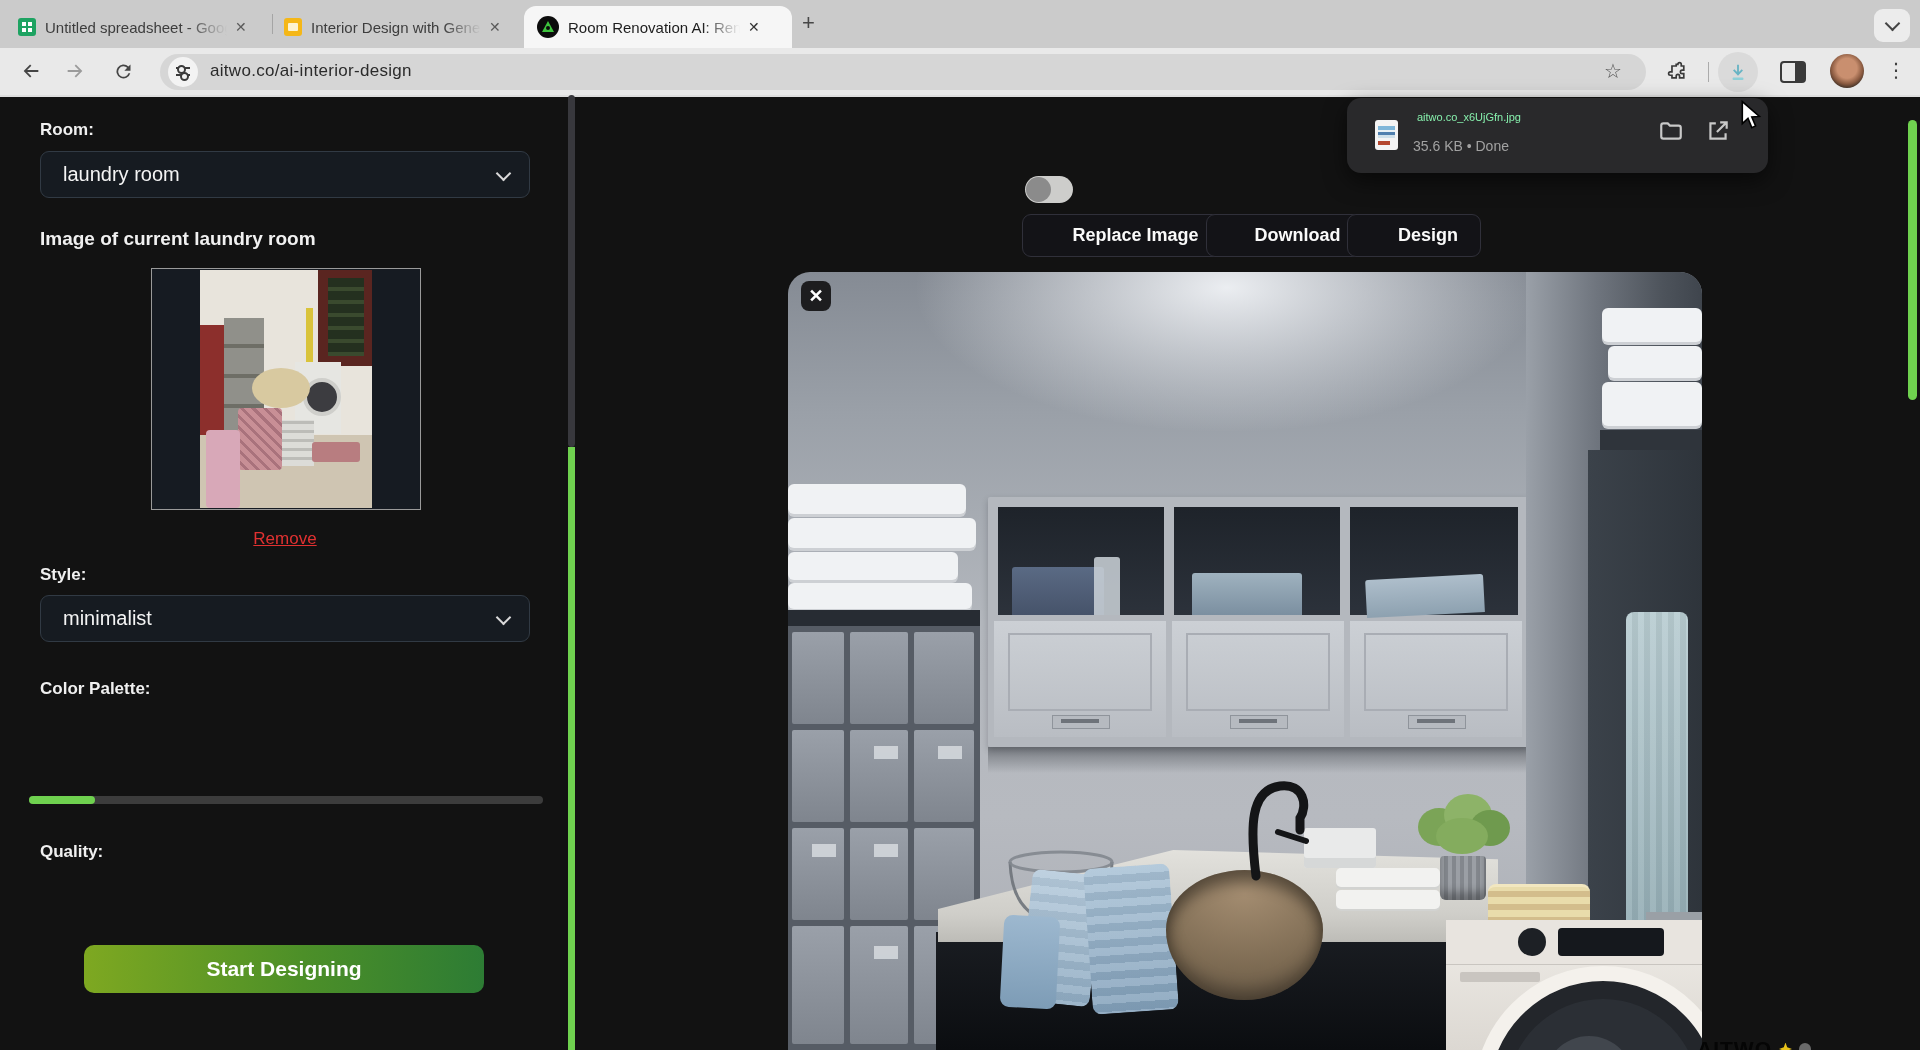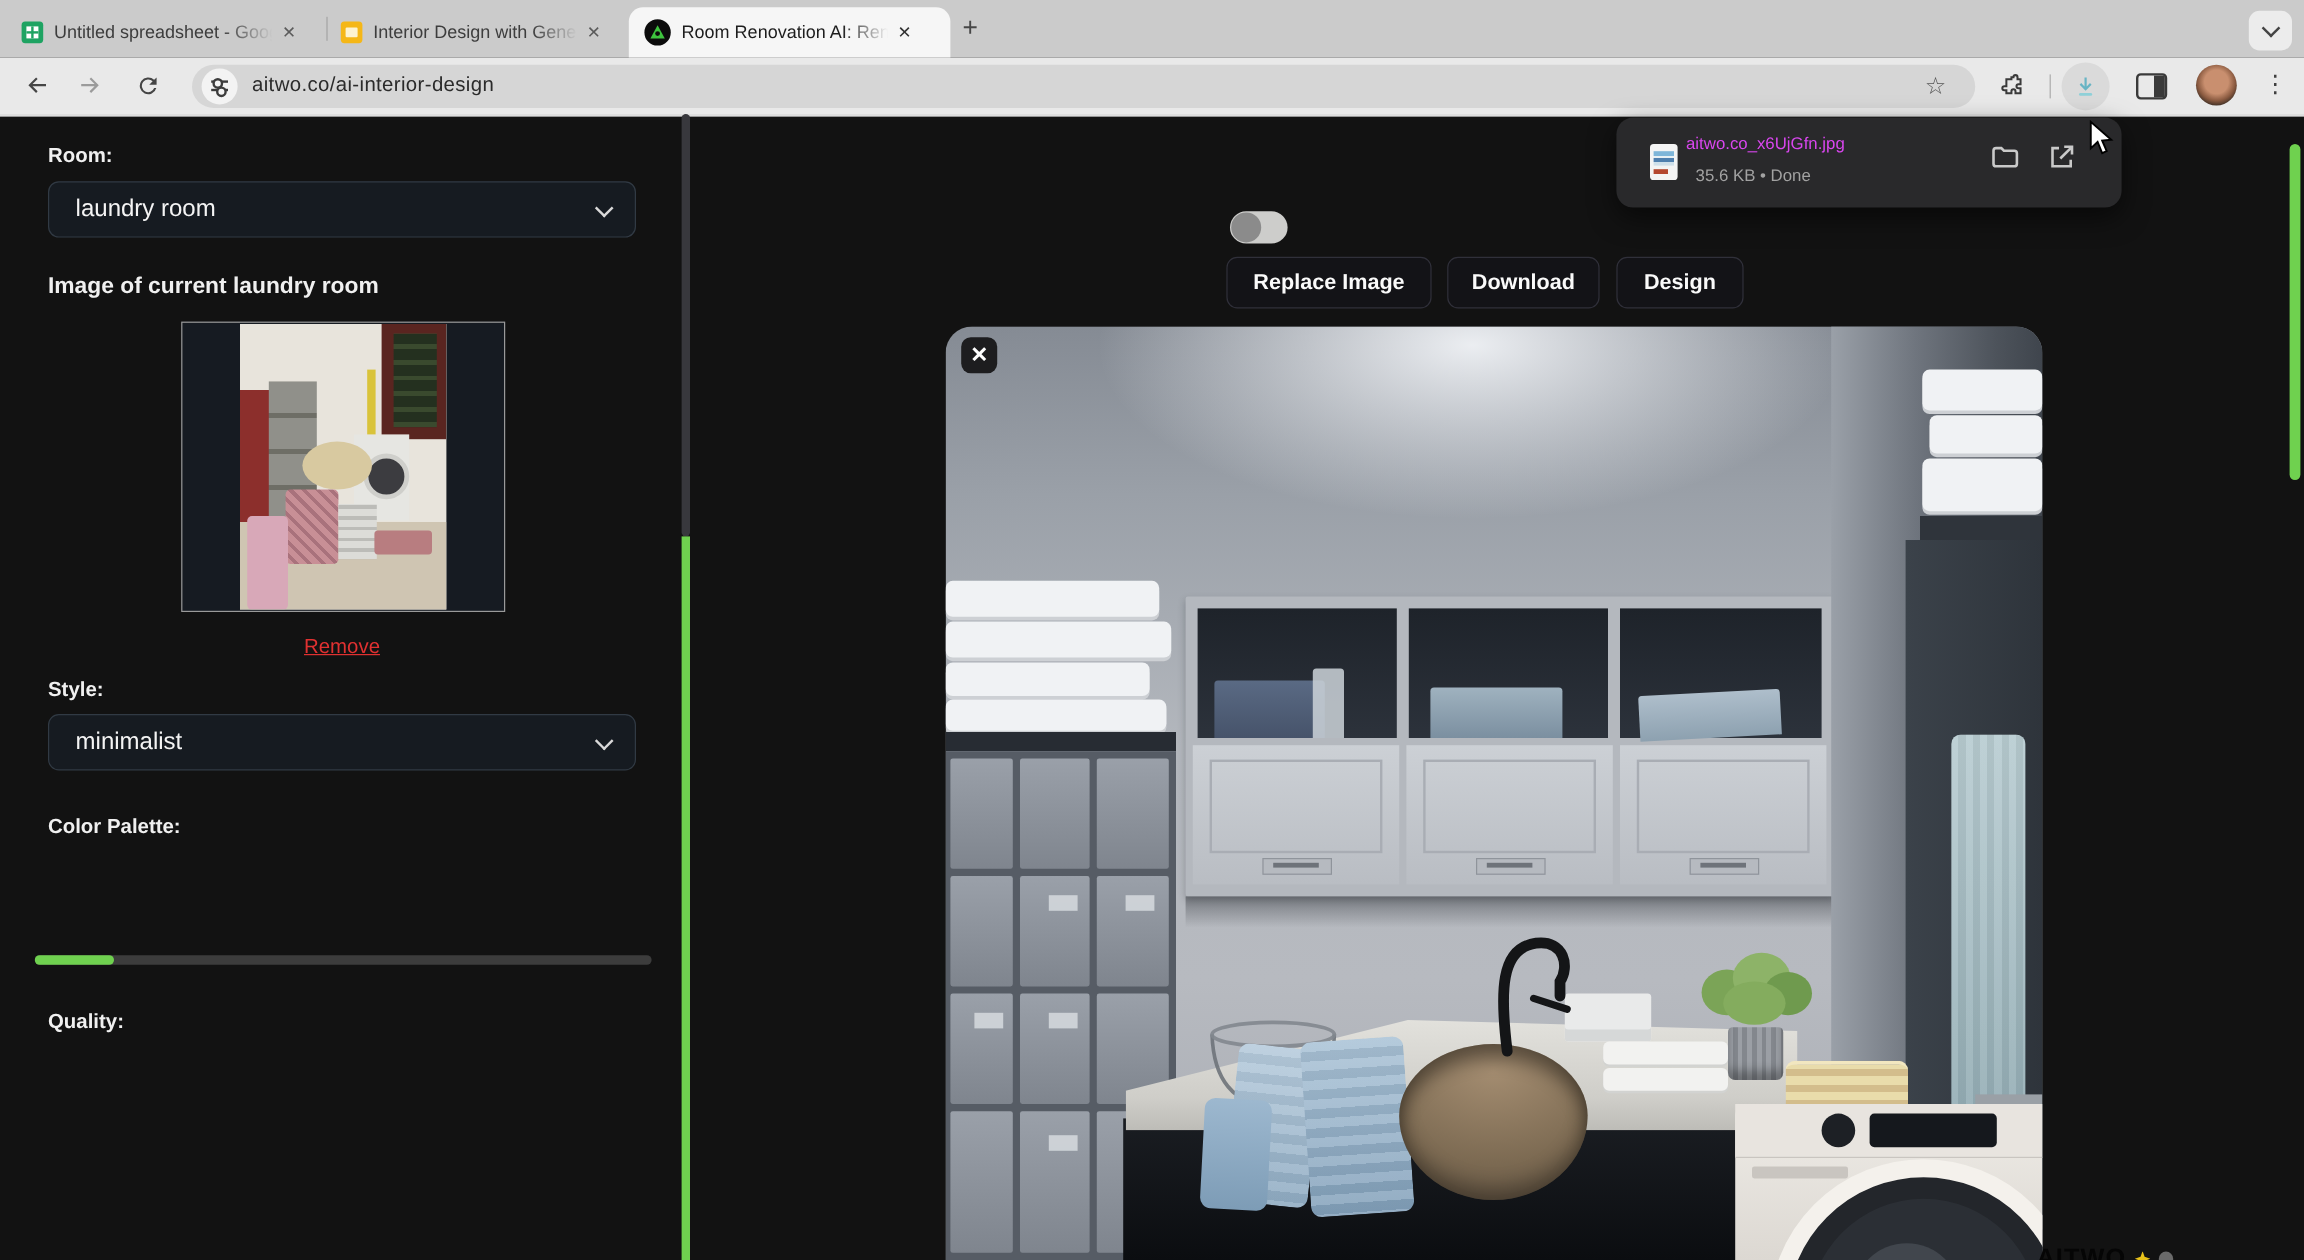--- a/index.html
+++ b/index.html
@@ -44,21 +44,21 @@
   #sidepanel i{position:absolute;right:0;top:0;width:9px;height:100%;background:#3a3a3a;}
   #avatar{left:1830px;top:54px;width:34px;height:34px;border-radius:50%;
     background:radial-gradient(circle at 50% 42%,#c98f6f 0 38%,#8a5a40 60%,#3a2d24 78%,#2b2722 100%);}
   #dots{left:1886px;top:58px;font-size:20px;color:#3f3f3f;}
 
   
   #toast{left:1347px;top:98px;width:421px;height:75px;background:#29292b;border-radius:14px;box-shadow:0 8px 22px rgba(0,0,0,.55);z-index:40;}
   #toast .fileic{position:absolute;left:28px;top:22px;width:23px;height:30px;background:#f4f4f4;border-radius:3px;overflow:hidden;}
   #toast .fileic i{position:absolute;left:3px;top:6px;width:17px;height:12px;background:linear-gradient(180deg,#7fb6d9 0 4px,#e8f0f4 4px 6px,#4f7fae 6px 9px,#cfe0ea 9px 12px);}
   #toast .fileic u{position:absolute;left:3px;top:21px;width:12px;height:4px;background:#b4472f;}
-  #toast .fname{position:absolute;left:58px;top:13px;font-size:14px;color:#d946ef;}
+  #toast .fname{position:absolute;left:70px;top:13px;font-size:11px;color:#86efac;}
   #toast .fmeta{position:absolute;left:66px;top:40px;font-size:14px;color:#a2a2a2;}
   .toast-ic{position:absolute;top:20px;width:26px;height:26px;}
   #cursor{left:1738px;top:100px;z-index:50;}
 
   
   .sb-label{left:40px;font-size:17px;font-weight:bold;color:#f0f0f0;}
   .dropdown{left:40px;width:488px;height:45px;background:#161b21;border:1px solid #313a44;border-radius:9px;display:flex;align-items:center;}
   .dropdown span{margin-left:22px;font-size:20px;color:#f4f4f4;}
   .dropdown .chev{position:absolute;right:20px;border-color:#d9d9d9;margin-top:-3px;}
   #thumb-box{left:151px;top:268px;width:268px;height:240px;border:1px solid #9a9a9a;background:#161b22;}
@@ -76,21 +76,21 @@
      color:#fff;font-size:21px;font-weight:bold;}
   #sb-scroll1{left:568px;top:95px;width:7px;height:352px;background:#38383d;border-radius:4px;}
   #sb-scroll2{left:568px;top:447px;width:7px;height:603px;background:#6fd14f;}
   #win-scroll{left:1908px;top:120px;width:9px;height:280px;background:#6fd14f;border-radius:5px;}
 
   
   #instruction{left:708px;top:108px;font-size:21px;color:#ededed;}
   #toggle{left:1025px;top:176px;width:48px;height:27px;background:#cdcdcb;border-radius:14px;}
   #toggle i{position:absolute;left:1px;top:1px;width:25px;height:25px;border-radius:50%;background:#8b8b8b;}
   #toggle-label{left:1090px;top:176px;font-size:21px;font-weight:bold;color:#f5f5f5;}
-  .mbtn{top:214px;height:41px;background:#131317;border:1px solid #30303a;border-radius:9px;color:#fafafa;font-weight:bold;font-size:18px;display:flex;align-items:center;justify-content:center;}
+  .mbtn{top:214px;height:41px;background:#131317;border:1px solid #30303a;border-radius:9px;color:#fafafa;font-weight:bold;font-size:18px;display:flex;align-items:center;justify-content:center;padding-left:28px;}
 
   
   #panel{left:788px;top:272px;width:914px;height:778px;border-radius:22px 22px 0 0;overflow:hidden;
      background:radial-gradient(55% 30% at 48% 2%,rgba(246,248,251,.9),rgba(246,248,251,0) 62%),
                 linear-gradient(180deg,#858b94 0%,#9aa0a8 18%,#b3b7bd 45%,#b7bac0 70%,#a6aab1 100%);}
   #close-btn{left:13px;top:9px;width:30px;height:30px;background:#1d1d1f;border-radius:8px;color:#fff;font-size:18px;font-weight:bold;display:flex;align-items:center;justify-content:center;z-index:30;}
   .sc{position:absolute;}
   
   #upcab{left:200px;top:225px;width:540px;height:250px;background:#b4b8be;border-radius:2px;box-shadow:0 3px 6px rgba(30,34,40,.25);}
   .cubby{position:absolute;top:10px;height:108px;background:linear-gradient(180deg,#1e232a,#2c323b);}
@@ -268,20 +268,21 @@
     <span>minimalist</span>
     <span class="chev"></span>
   </div>
 
   <div class="abs sb-label" style="top:679px;">Color Palette:</div>
   <div class="abs" id="hscroll">
       <i></i>
     </div>
 
   <div class="abs sb-label" style="top:842px;">Quality:</div>
+  <div class="abs" id="start-btn">Start Designing</div>
 
   <div class="abs" id="sb-scroll1"></div>
   <div class="abs" id="sb-scroll2"></div>
   <div class="abs" id="win-scroll"></div>
 
   <div class="abs" id="toggle">
       <i></i>
     </div>
   <div class="abs mbtn" style="left:1022px;width:169px;">Replace Image</div>
   <div class="abs mbtn" style="left:1206px;width:125px;">Download</div>

